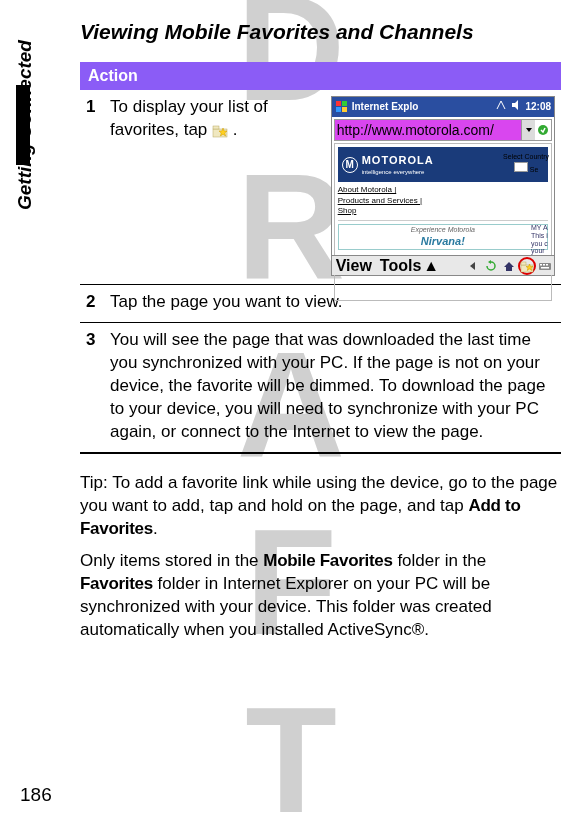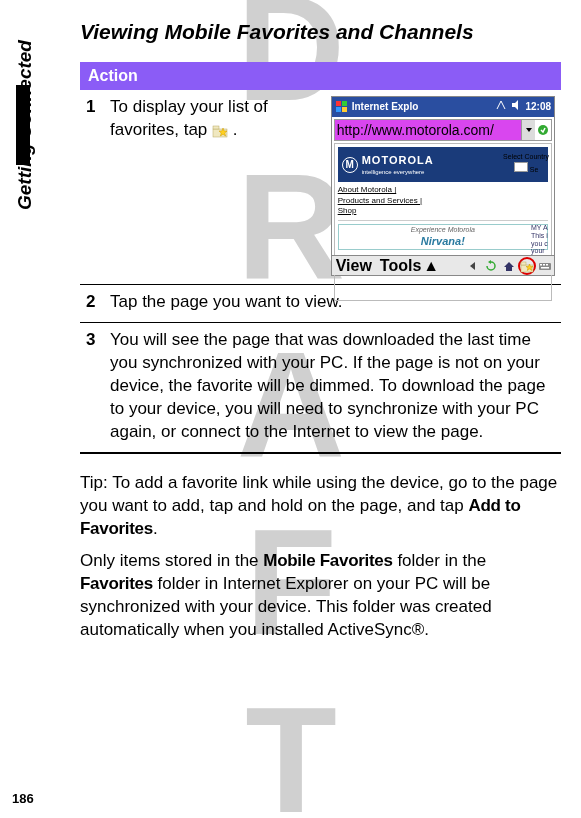--- a/index.html
+++ b/index.html
@@ -45,21 +45,21 @@
     .ss-bottom-links { position: absolute; bottom: 22px; left: 17px; font-size: 8px; color: #339; }
     .ss-bottombar { display: flex; align-items: center; border-top: 1px solid #888; height: 20px; position: absolute; bottom: 0; left: 0; right: 0; background: #e8e8e8; }
     .ss-bottombar .btn { padding: 0 4px; font-size: 16px; font-weight: bold; }
     .ss-bottombar .triangle { margin-left: 2px; }
     .ss-bottombar .spacer { flex: 1; }
     .ss-bottombar .ico { width: 18px; display: flex; align-items: center; justify-content: center; }
     .favstar-highlight { border: 2px solid #d00; border-radius: 50%; padding: 0; width: 20px; height: 18px; display: flex; align-items: center; justify-content: center; }
     .tip-para, .body-para { font-size: 17px; line-height: 1.35; margin-bottom: 10px; }
     .bold-inline { font-weight: normal; font-family: Arial, sans-serif; }
     .condensed { font-family: 'Arial Narrow', Arial, sans-serif; font-weight: bold; letter-spacing: -0.3px; }
-    .page-number { position: absolute; bottom: 12px; left: 12px; font-size: 13px; font-weight: bold; }
+    .page-number { position: absolute; bottom: 12px; left: 20px; font-size: 19px; font-weight: normal; }
   </style>
 </head>
 <body>
 
 <div class="watermark">DRAFT</div>
 <div class="black-tab"></div>
 <div class="vertical-label">Getting Connected</div>
 
 <div class="page-content">
   <div class="heading1">Viewing Mobile Favorites and Channels</div>

